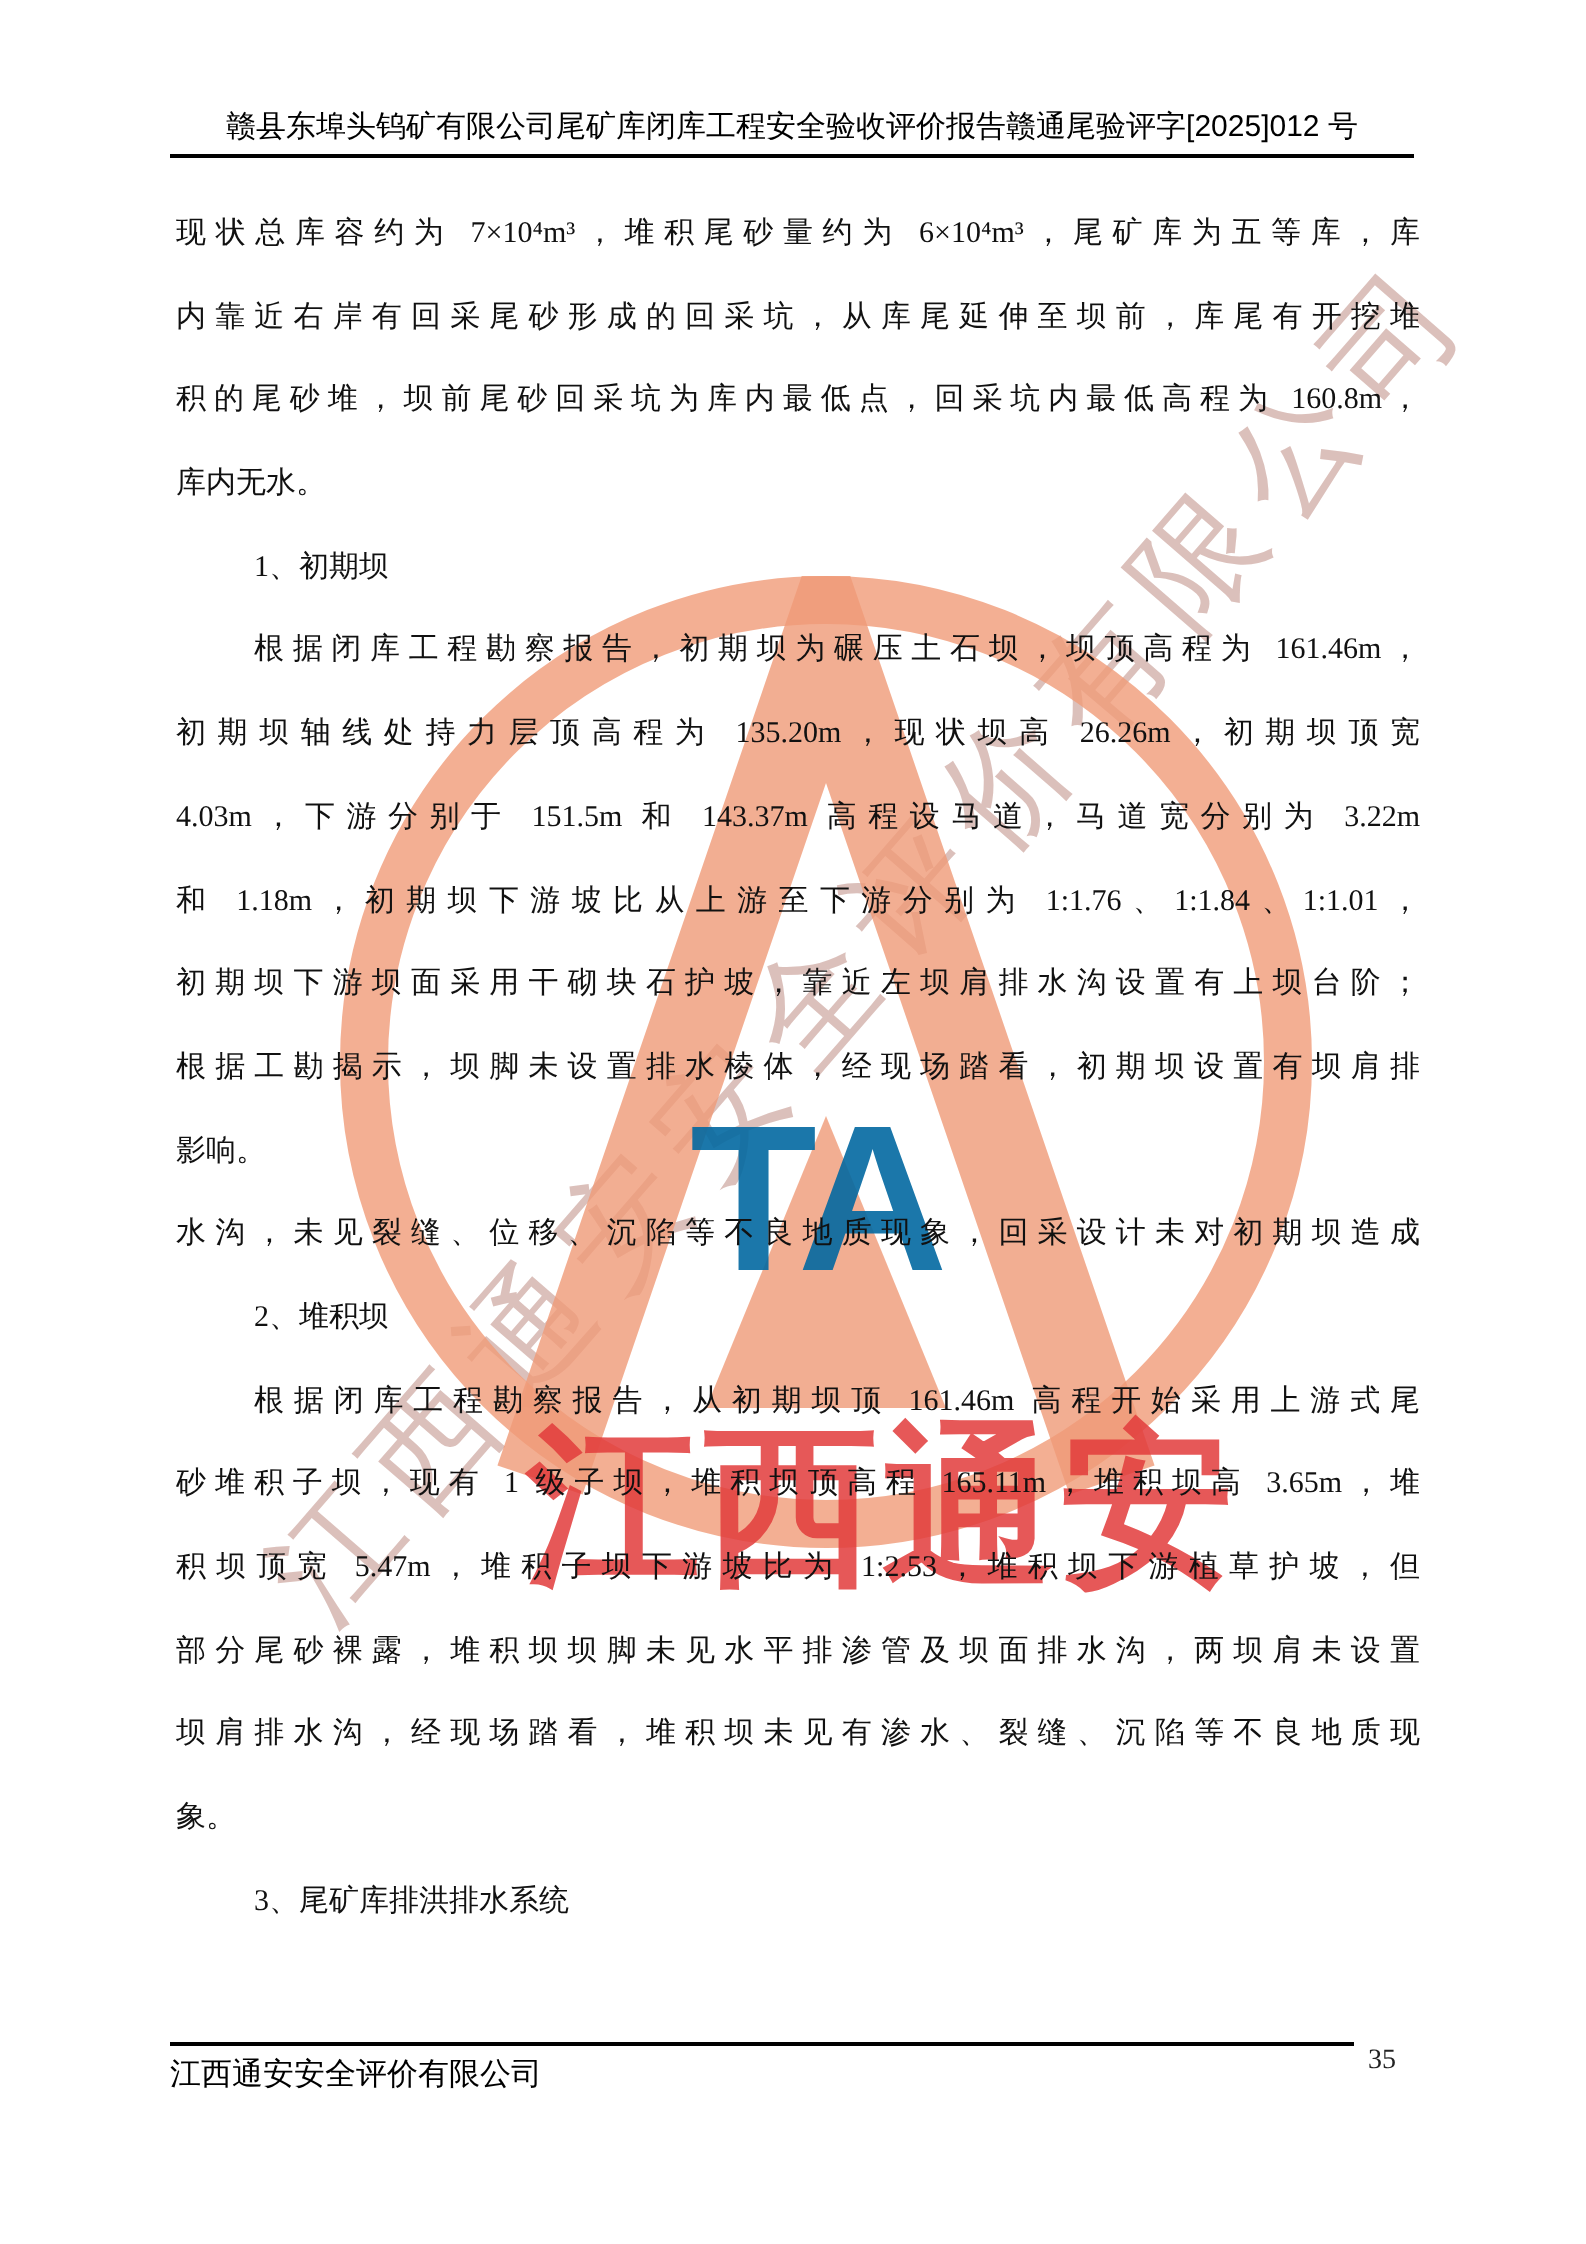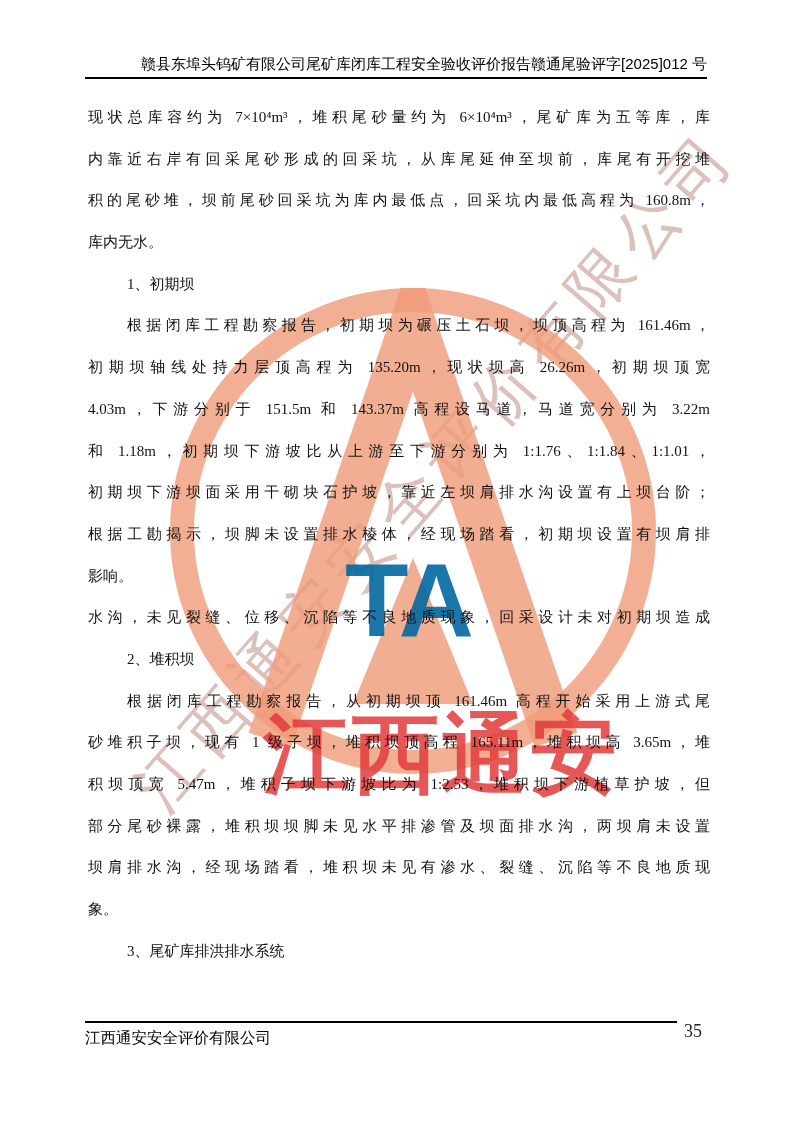--- a/index.html
+++ b/index.html
@@ -10,21 +10,21 @@
     background:#ffffff;
     overflow:hidden;
     font-family:"Liberation Serif","DejaVu Serif",serif;
     color:#111;
   }
   
   .header{
     position:absolute;left:85px;top:52px;width:622px;height:24px;
     font-family:"Liberation Sans","DejaVu Sans",sans-serif;
     font-size:15px;line-height:24px;color:#000;
-    display:flex;justify-content:flex-end;align-items:center;
+    display:flex;justify-content:center;align-items:center;
   }
   .header-rule{
     position:absolute;left:85px;top:77px;width:622px;height:2px;background:#000;
   }
   
   .watermark{position:absolute;left:0;top:0;width:793px;height:1122px;pointer-events:none;}
   .wm-diag{
     position:absolute;left:-70px;top:430px;width:1010px;height:80px;
     transform:rotate(-49deg);transform-origin:center center;
     font-family:"Liberation Sans","DejaVu Sans",sans-serif;
@@ -59,21 +59,21 @@
     text-align:justify;text-align-last:justify;
   }
   .line.final{text-align-last:left;}
   .line.indent{text-indent:39px;}
   
   .footer-rule{
     position:absolute;left:85px;top:1021px;width:592px;height:2px;background:#000;
   }
   .page-num{
     position:absolute;left:684px;top:1022px;
-    font-size:18px;line-height:18px;color:#222;
+    font-size:14px;line-height:18px;color:#222;
   }
   .footer-company{
     position:absolute;left:85px;top:1027px;
     font-family:"Liberation Sans","DejaVu Sans",sans-serif;
     font-size:15.5px;line-height:22px;color:#000;
   }
 </style>
 </head>
 <body>
 

